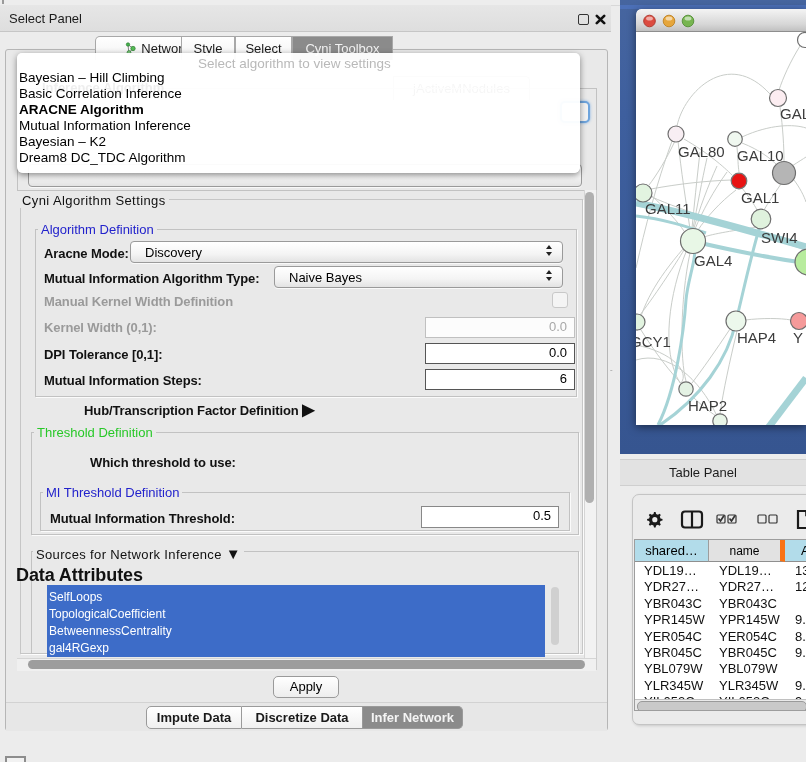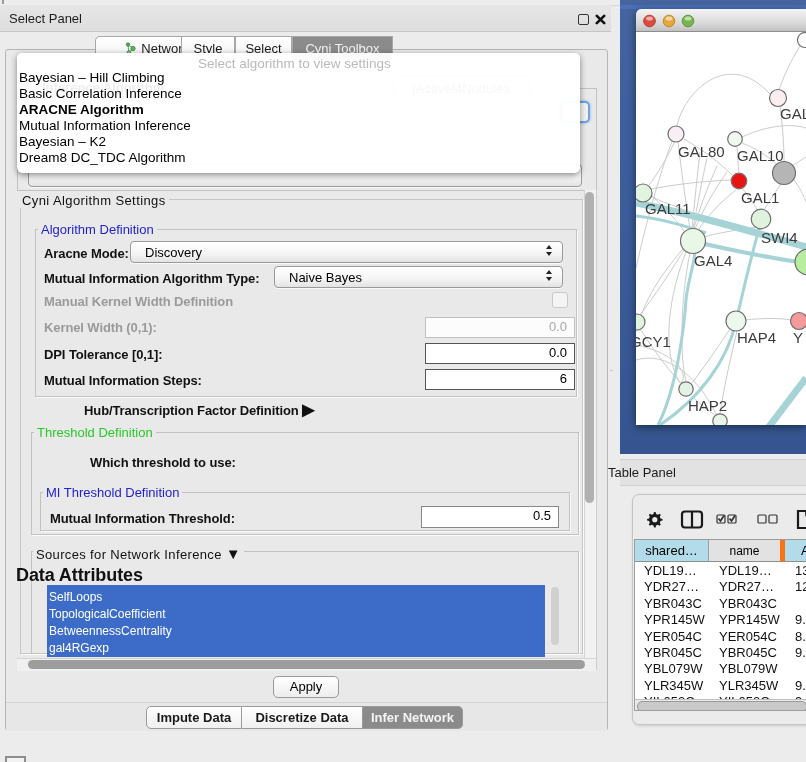--- a/index.html
+++ b/index.html
@@ -230,21 +230,21 @@
    <text x="630" y="347">GCY1</text>
    <text x="737" y="343">HAP4</text>
    <text x="793" y="343">Y</text>
    <text x="688" y="411">HAP2</text>
   </g>
  </svg>
 </div>
 
 <div class="abs" style="left:620px;top:454px;width:186px;height:5px;background:#ececec;"></div>
 <div class="abs" style="left:620px;top:459px;width:186px;height:25px;background:#e2e2e2;border-top:1px solid #cfcfcf;border-bottom:1px solid #cfcfcf;"></div>
-<div class="abs" style="left:608px;top:465px;font-size:13px;color:#1c1c1c;">Table Panel</div>
+<div class="abs" style="left:669px;top:465px;font-size:13px;color:#1c1c1c;">Table Panel</div>
 
 <div class="abs" style="left:632px;top:494px;width:180px;height:229px;background:#ebebeb;border:1px solid #c4c4c4;border-radius:7px 0 0 7px;box-shadow:1px 1px 3px rgba(0,0,0,.15);"></div>
 
 <svg class="abs" style="left:646px;top:509px;" width="165" height="22" viewBox="0 0 165 22">
  <g>
   <path d="M8 3 l1.6 0 .5 2 1.8.7 1.7-1 1.2 1.2-1 1.7.7 1.8 2 .5v1.6l-2 .5-.7 1.8 1 1.7-1.2 1.2-1.7-1-1.8.7-.5 2H8l-.5-2-1.8-.7-1.7 1-1.2-1.2 1-1.7L3.1 12l-2-.5V9.9l2-.5.7-1.8-1-1.7 1.2-1.2 1.7 1 1.8-.7z" fill="#1a1a1a"></path>
   <circle cx="8.8" cy="10.7" r="2.6" fill="#ebebeb"></circle>
  </g>
  <rect x="36" y="2.5" width="20" height="16" rx="3" fill="none" stroke="#1a1a1a" stroke-width="2.2"></rect>
  <line x1="46" y1="2.5" x2="46" y2="18.5" stroke="#1a1a1a" stroke-width="2.2"></line>

